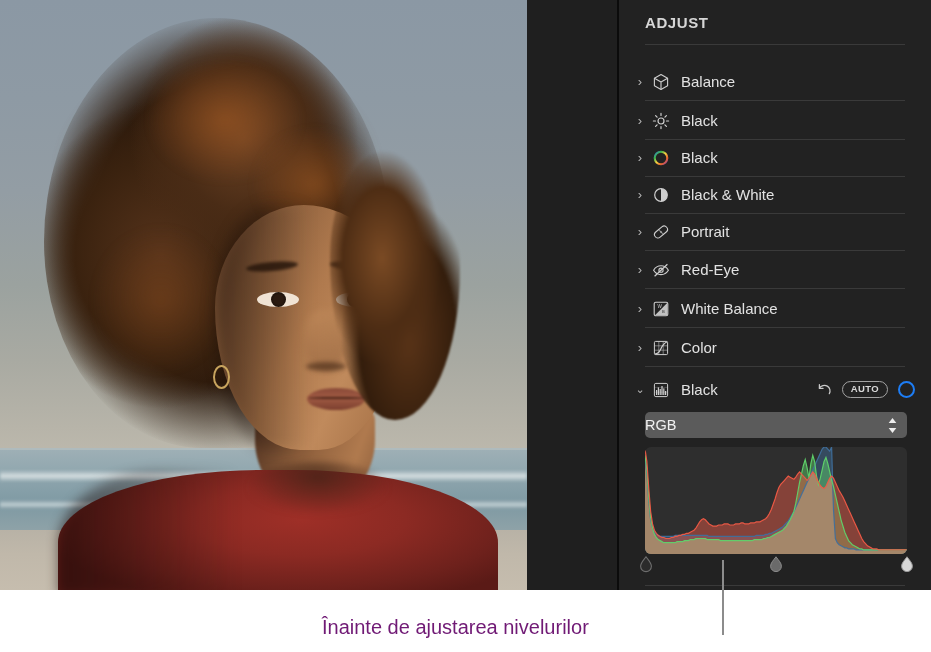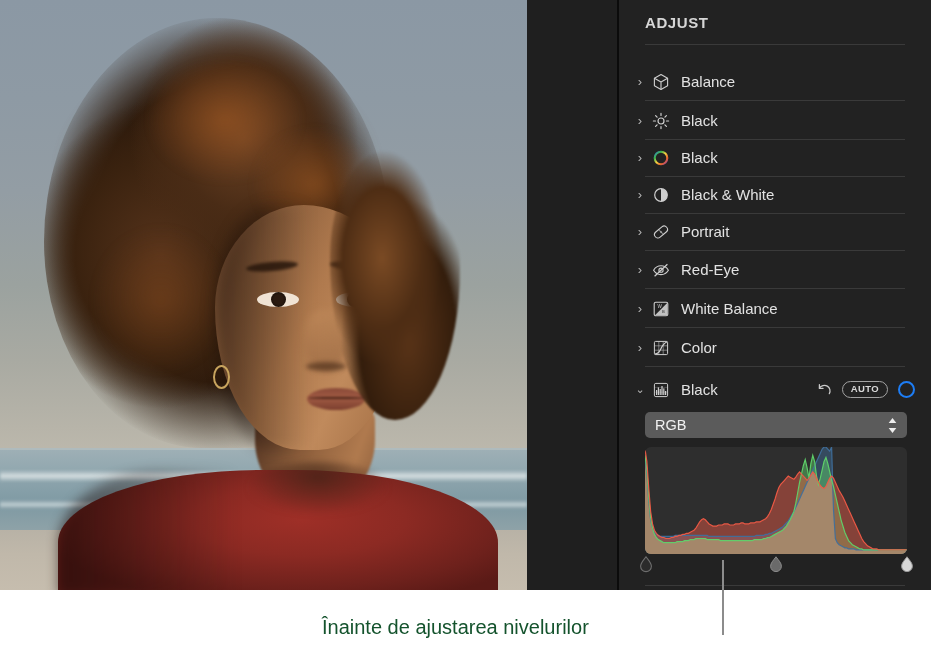--- a/index.html
+++ b/index.html
@@ -237,21 +237,21 @@
     width: 17px; height: 17px; border-radius: 50%;
     border: 2px solid #1d7df5; background: transparent;
   }
 
   
   .rgb-select {
     position: absolute; left: 645px; top: 412px; width: 262px; height: 26px;
     background: #5b5b5b; border-radius: 5px;
     display: flex; align-items: center;
   }
-  .rgb-label { margin-left: 10px; font-size: 14.5px; color: #f2f2f2; }
+  .rgb-label { font-size: 14.5px; color: #f2f2f2; }
   .rgb-steppers {
     margin-left: auto; margin-right: 9px;
     display: flex; flex-direction: column; align-items: center; gap: 2px;
   }
 
   
   .histogram {
     position: absolute; left: 645px; top: 447px; width: 262px; height: 107px;
     background: #2e2e2e; border-radius: 6px; overflow: hidden;
   }
@@ -266,21 +266,21 @@
   .caption-area {
     position: absolute; left: 0; top: 590px; width: 931px; height: 62px;
     background: #ffffff;
   }
   .callout {
     position: absolute; left: 722px; top: 560px; width: 2px; height: 75px;
     background: #8c8c8c;
   }
   .caption-text {
     position: absolute; left: 322px; top: 616px;
-    font-size: 20px; color: #14532d; white-space: nowrap;
+    font-size: 20px; color: #701a75; white-space: nowrap;
   }
 </style>
 </head>
 <body>
 
 <div id="root">
 
   <div class="app-window">
 
     <div class="viewer">

